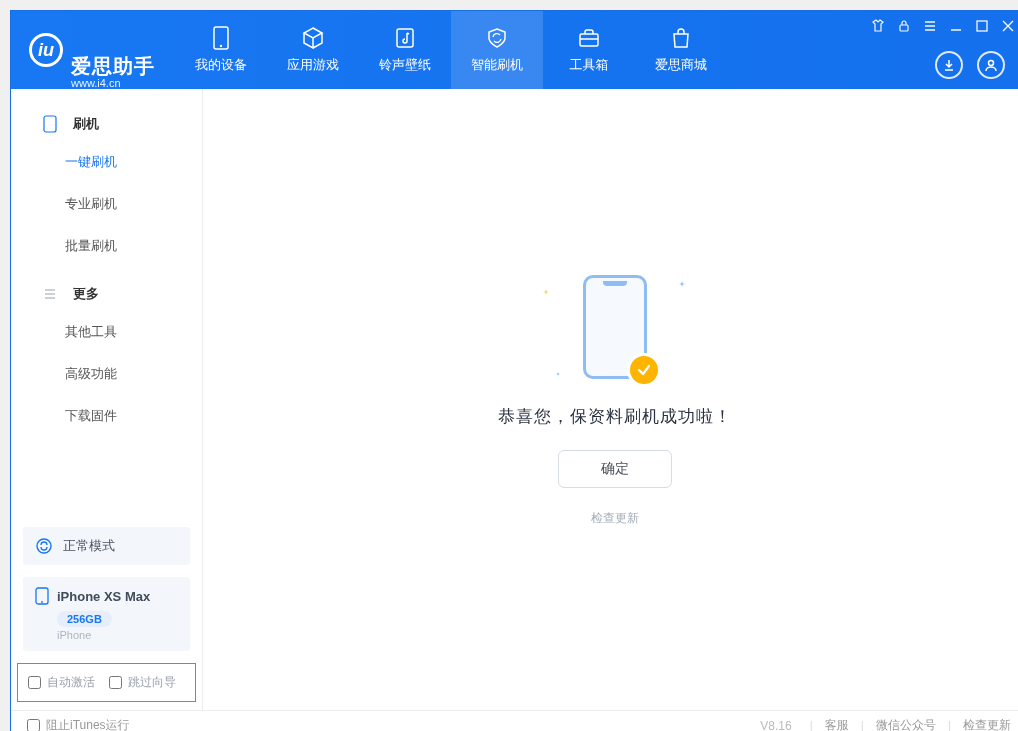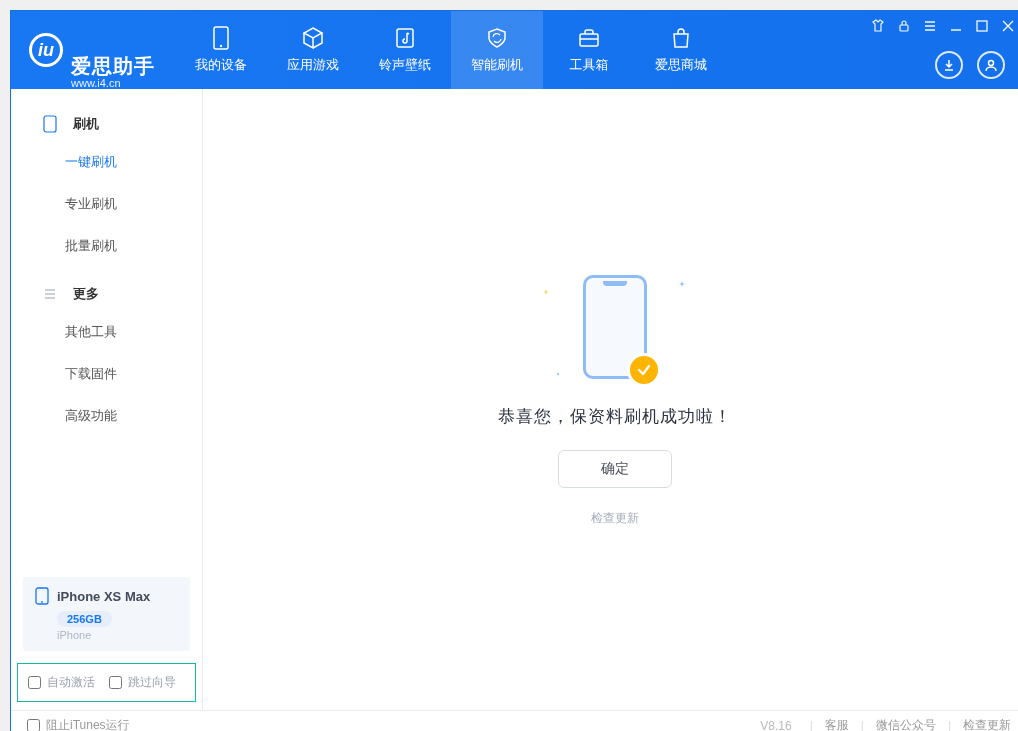--- a/index.html
+++ b/index.html
@@ -250,24 +250,31 @@
       <div class="side-item"><span>批量刷机</span></div>
 
       <div class="side-spacer"></div>
       <div class="side-group-header">
         <svg width="14" height="14" viewBox="0 0 14 14">
             <path d="M2 3 H12 M2 7 H12 M2 11 H12" stroke="#b9c0cc" stroke-width="1.4"></path>
           </svg>
         <span>更多</span>
       </div>
       <div class="side-item"><span>其他工具</span></div>
+      <div class="side-item"><span>高级功能</span></div>
       <div class="side-item"><span>下载固件</span></div>
-      <div class="side-item"><span>高级功能</span></div>
 
       <div class="side-bottom">
+        <div class="status-box">
+          <svg width="18" height="18" viewBox="0 0 18 18">
+              <circle cx="9" cy="9" r="7" fill="none" stroke="#1877f2" stroke-width="1.4"></circle>
+              <path d="M6 8 A3 3 0 0 1 12 8 M12 10 A3 3 0 0 1 6 10" fill="none" stroke="#1877f2" stroke-width="1.3"></path>
+            </svg>
+          <span>正常模式</span>
+        </div>
         <div class="device-box">
           <div class="device-name">
             <svg width="14" height="18" viewBox="0 0 14 18">
                 <rect x="1" y="1" width="12" height="16" rx="2" fill="none" stroke="#1877f2" stroke-width="1.3"></rect>
                 <circle cx="7" cy="15" r="0.9" fill="#1877f2"></circle>
               </svg>
             <span>iPhone XS Max</span>
           </div>
           <span class="storage-pill">256GB</span>
           <div class="device-type">iPhone</div>

